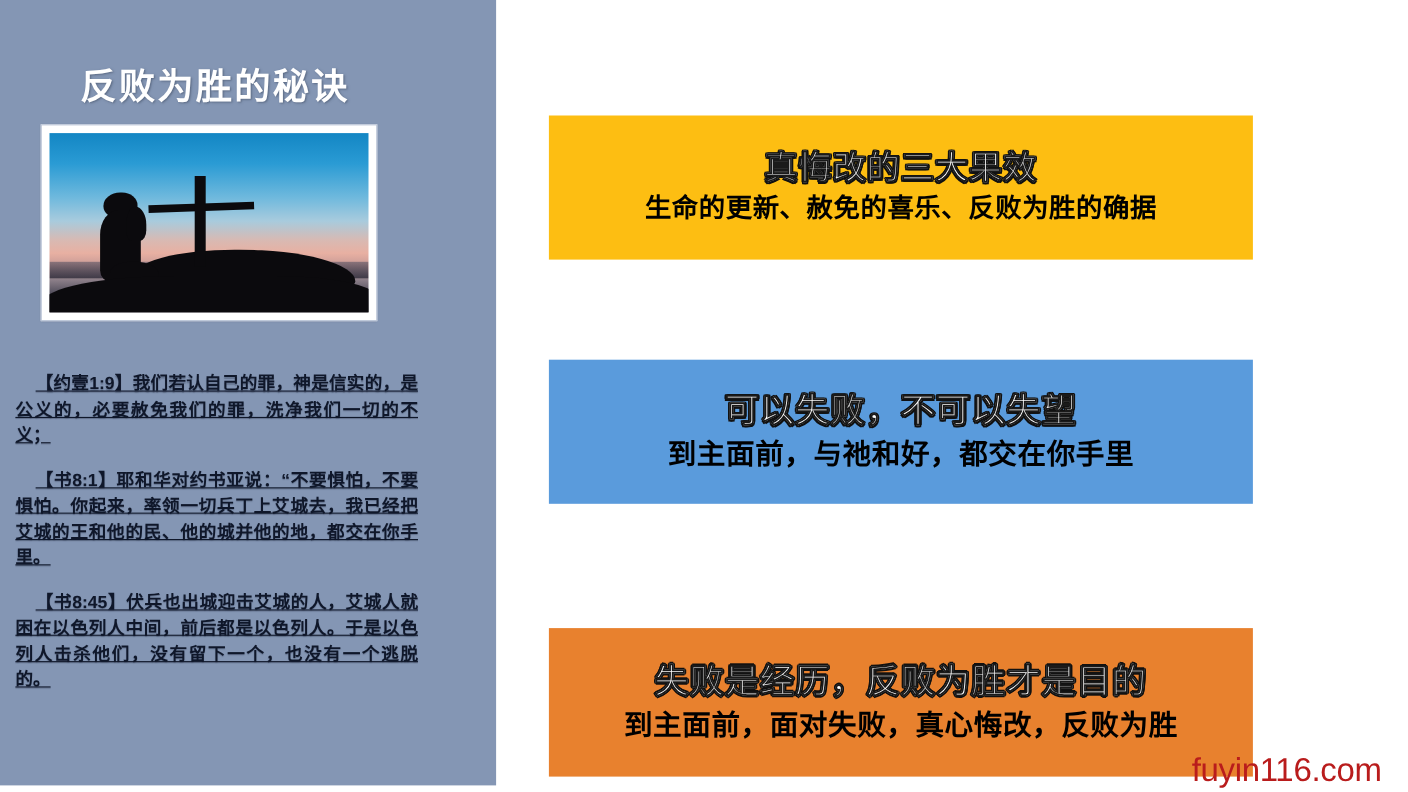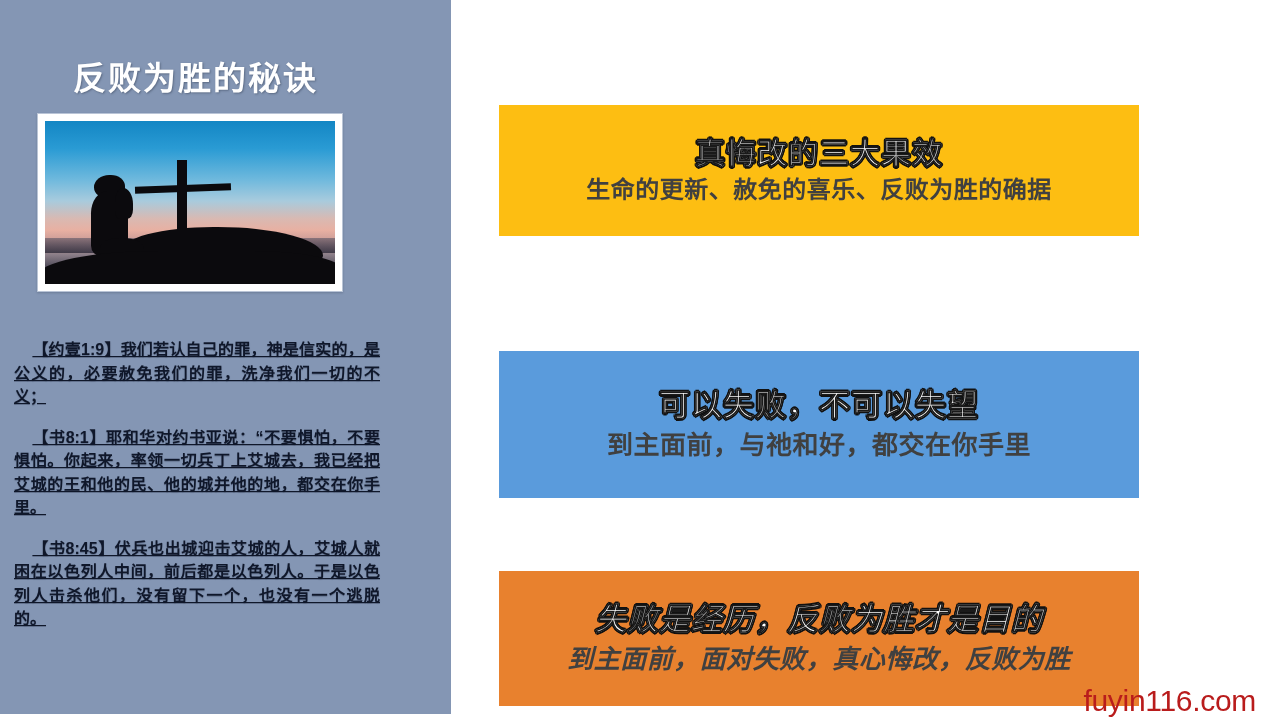--- a/index.html
+++ b/index.html
@@ -206,48 +206,47 @@
     flex-direction: column;
     align-items: center;
     justify-content: center;
   }
   .banner.b-yellow {
     top: 85px;
     height: 131px;
     background: #FDBE12;
   }
   .banner.b-blue {
-    top: 331px;
-    height: 147px;
+    top: 307px;
+    height: 131px;
     background: #5A9BDC;
   }
   .banner.b-orange {
     top: 551px;
     height: 135px;
     background: #E8812E;
-    font-style: italic;
   }
 
   .banner-title {
     font-size: 30px;
     font-weight: bold;
     color: #ffffff;
     letter-spacing: 1px;
     line-height: 1.18;
     -webkit-text-stroke: 0.6px #1a1a1a;
     text-shadow:
       1.6px 0 0 #111, -1.6px 0 0 #111,
       0 1.6px 0 #111, 0 -1.6px 0 #111,
       1.2px 1.2px 0 #111, -1.2px 1.2px 0 #111,
       1.2px -1.2px 0 #111, -1.2px -1.2px 0 #111;
   }
   .banner-sub {
     font-size: 25px;
     font-weight: bold;
-    color: #404040;
+    color: #000000;
     letter-spacing: 0.5px;
     line-height: 1.2;
     margin-top: 5px;
   }
   .banner.b-yellow .banner-title { font-size: 30px; }
   .banner.b-yellow .banner-sub   { font-size: 24px; }
   .banner.b-blue   .banner-title { font-size: 31px; }
   .banner.b-blue   .banner-sub   { font-size: 26px; }
   .banner.b-orange .banner-title { font-size: 31px; }
   .banner.b-orange .banner-sub   { font-size: 26px; }

